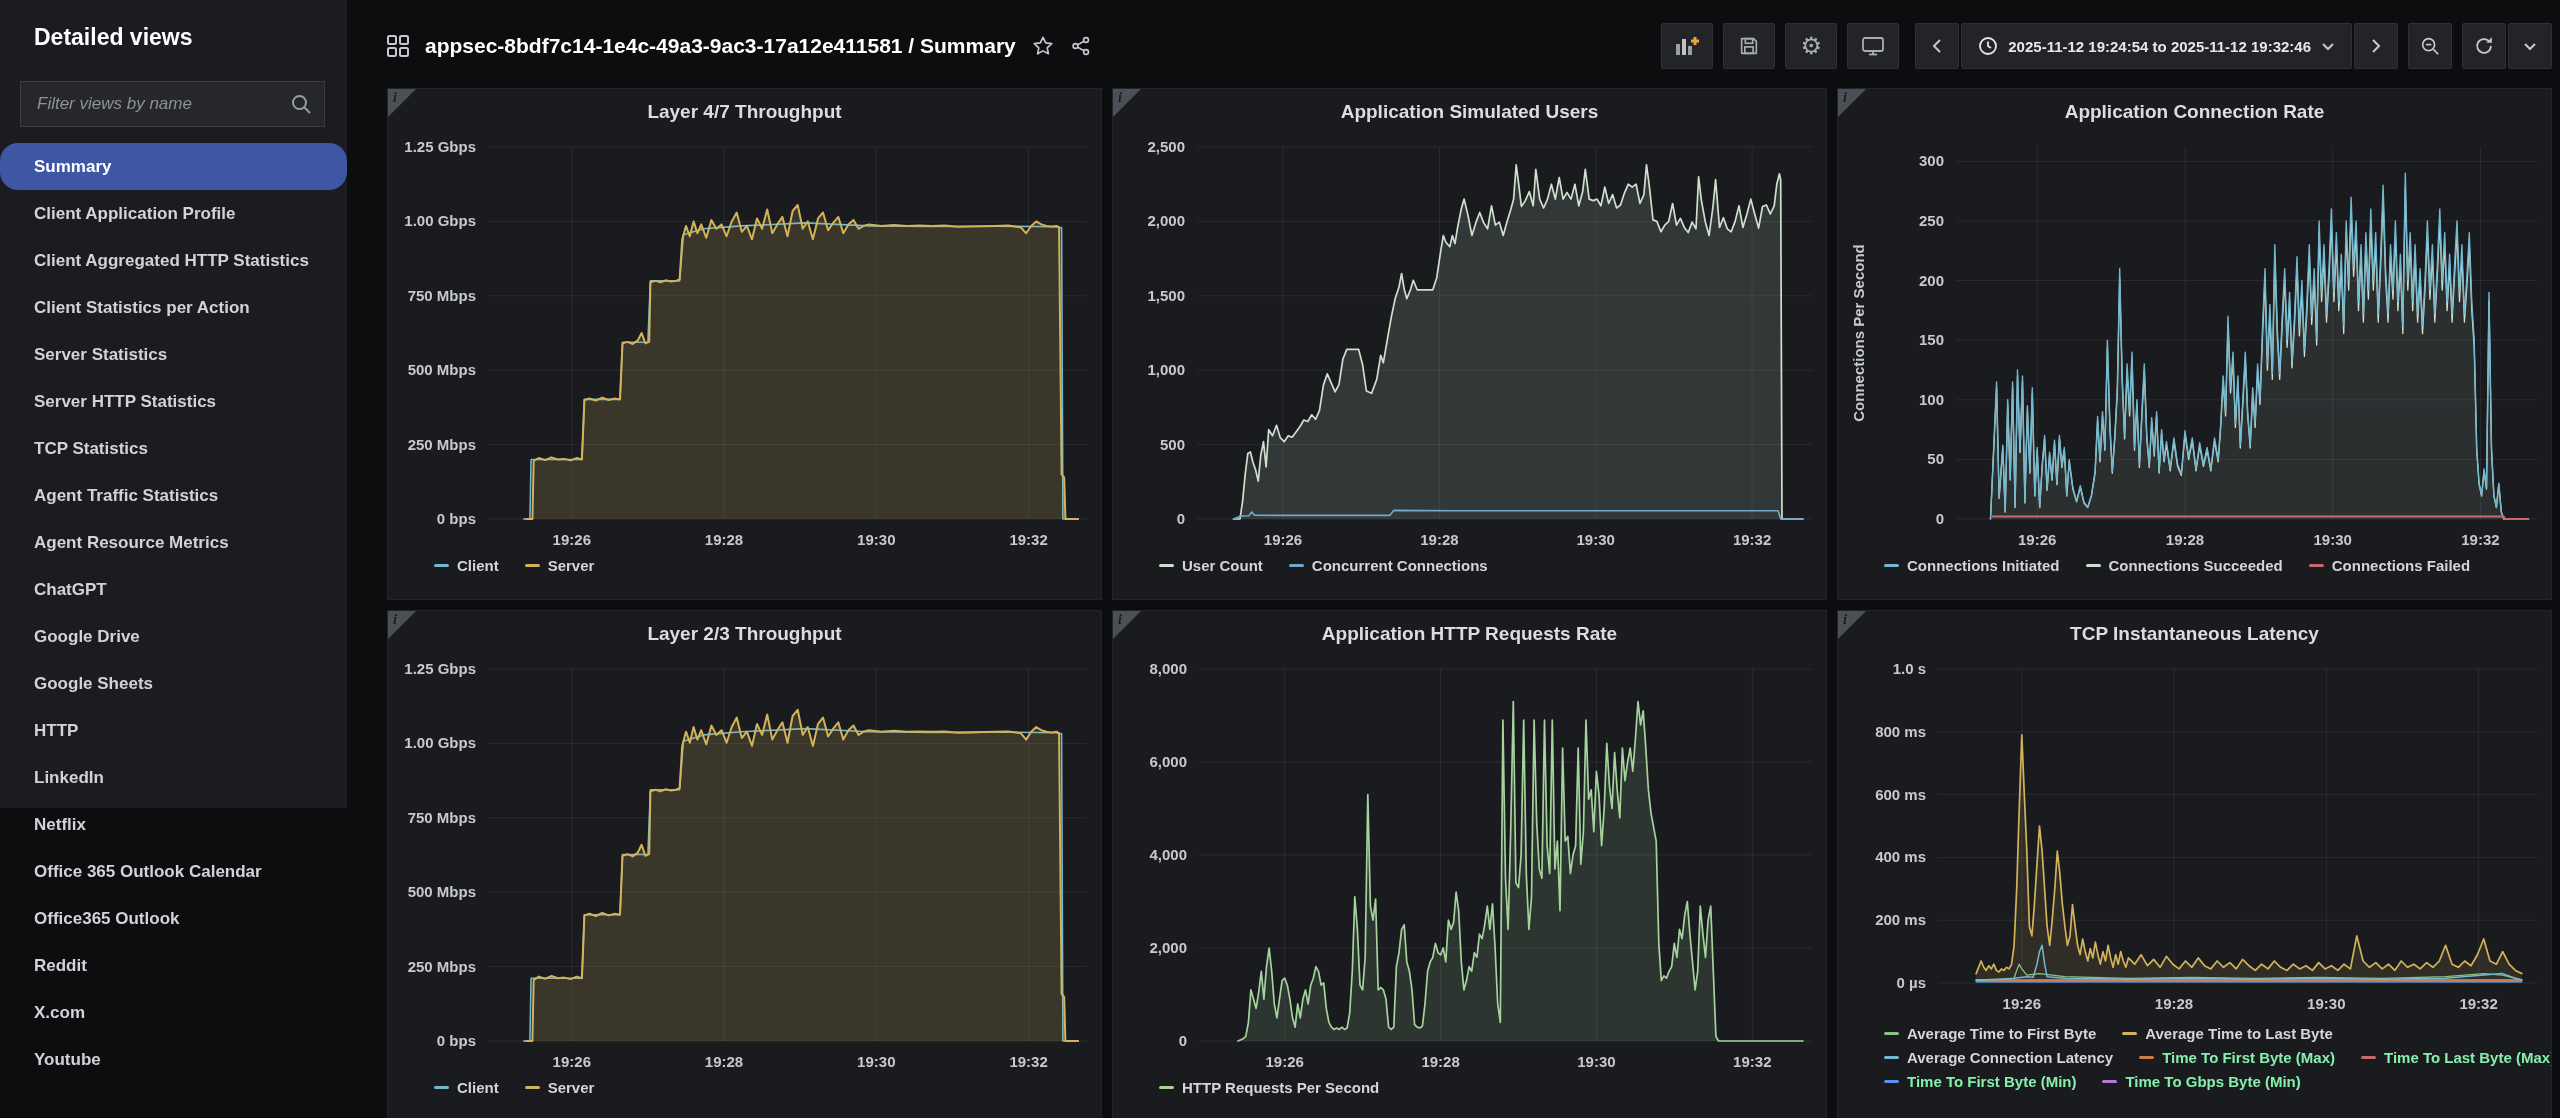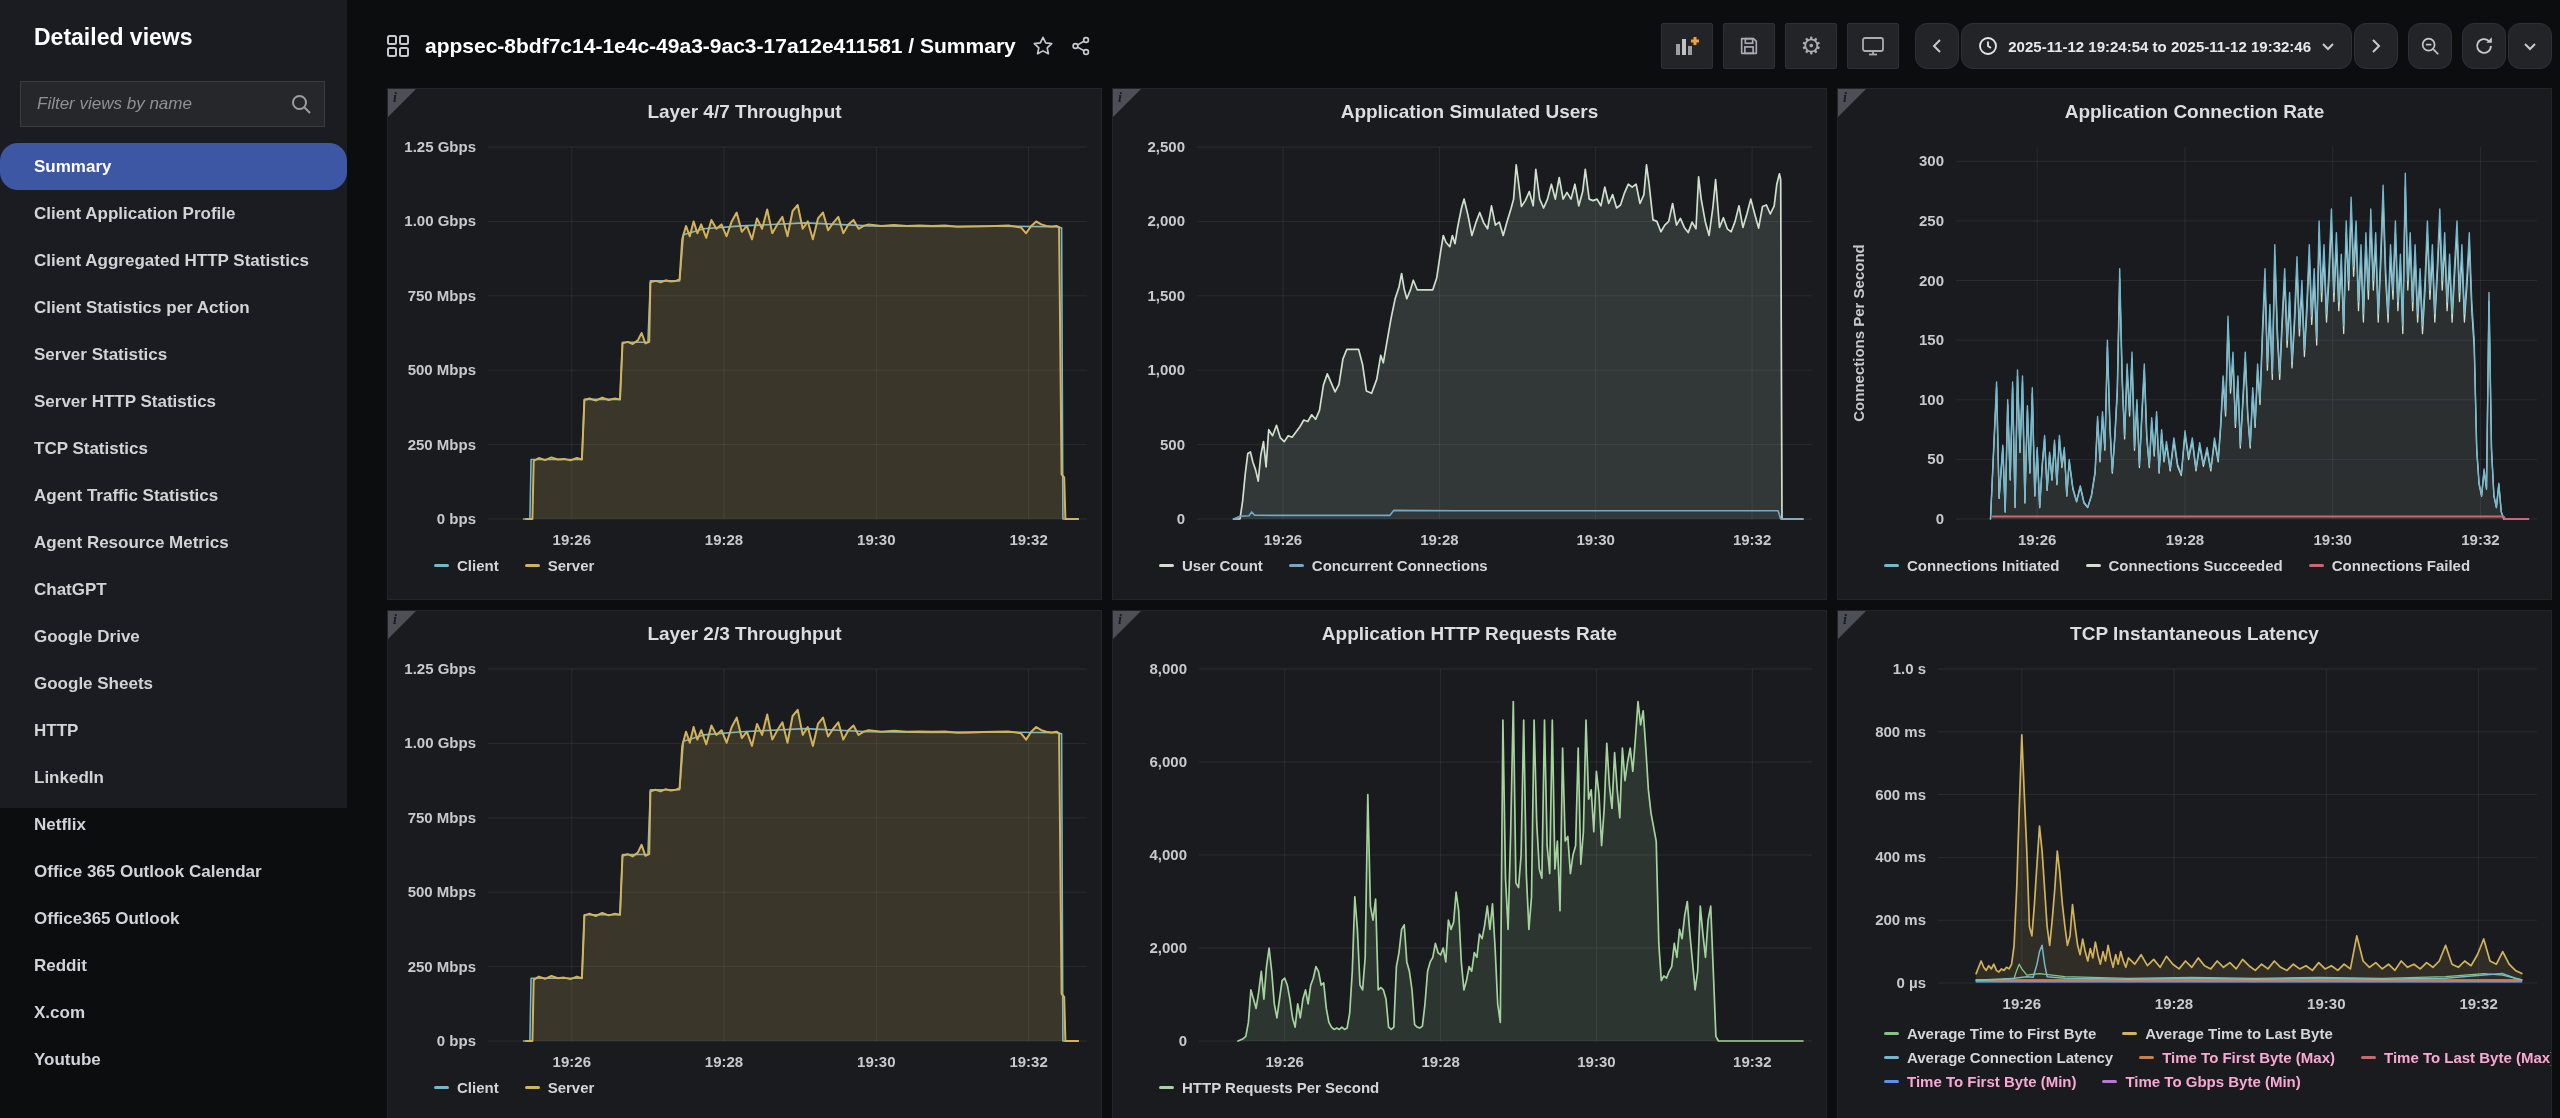--- a/index.html
+++ b/index.html
@@ -19,42 +19,42 @@
   .sb-item.sel{background:#3e57a5;color:#ffffff;}
   
   .main{flex:1;display:flex;flex-direction:column;}
   .hdr{height:88px;min-height:88px;display:flex;align-items:center;padding:4px 8px 0 22px;box-sizing:border-box;}
   .hdr-left{display:flex;align-items:center;gap:16px;}
   .hdr-title{color:#ffffff;font-size:21px;font-weight:700;}
   .hbtn{width:52px;height:46px;background:#222427;border:1px solid #2e3035;border-radius:2px;
     display:flex;align-items:center;justify-content:center;cursor:pointer;box-sizing:border-box;}
   .hdr-right{margin-left:auto;display:flex;align-items:center;gap:10px;}
   .tg{display:flex;gap:2px;align-items:center;}
-  .tbtn{height:46px;background:#222427;border:1px solid #2e3035;border-radius:12px;display:flex;
+  .tbtn{height:46px;background:#222427;border:1px solid #2e3035;border-radius:2px;display:flex;
     align-items:center;justify-content:center;cursor:pointer;box-sizing:border-box;}
   .tbtn.narrow{width:44px;}
   .time-range{padding:0 16px;gap:10px;color:#e6e7e8;font-size:15px;font-weight:700;white-space:nowrap;}
   .gear-glyph{font-size:24px;color:#a9acb2;line-height:1;}
   
   .panels{display:grid;grid-template-columns:repeat(3,715px);grid-auto-rows:512px;gap:10px;padding-left:22px;}
   .panel{position:relative;background:#191b1f;border:1px solid #232529;box-sizing:border-box;overflow:hidden;}
   .panel-title{position:absolute;top:12px;left:0;right:0;text-align:center;color:#dcdde0;
     font-size:19px;font-weight:700;cursor:pointer;}
   .corner{position:absolute;top:0;left:0;width:0;height:0;border-top:28px solid #4c4f55;
     border-right:28px solid transparent;cursor:pointer;}
   .corner i{position:absolute;top:-27px;left:5px;color:#191b1f;font-size:14px;font-weight:700;
     font-family:"Liberation Serif",serif;font-style:italic;}
   svg.chart{position:absolute;top:0;left:0;}
   .tick{fill:#c7c9cc;font:700 15px "Liberation Sans",sans-serif;}
   .axlab{fill:#c7c9cc;font:700 15px "Liberation Sans",sans-serif;}
   .legend{position:absolute;left:46px;display:flex;flex-wrap:wrap;column-gap:26px;row-gap:7px;align-items:center;}
   .lg{display:flex;align-items:center;cursor:pointer;}
   .lg i{display:inline-block;width:15px;height:3px;border-radius:2px;margin-right:8px;}
   .lg b{font-size:15px;font-weight:700;color:#d4d5d8;white-space:nowrap;}
-  .lg b.dim{color:#f9a8d4;}
+  .lg b.dim{color:#86efac;}
 </style>
 </head>
 <body>
 
 <div class="app">
 
   <div class="sidebar">
     <div class="sb-title">Detailed views</div>
     <div class="sb-filter">
       <input type="text" placeholder="Filter views by name" style="">

